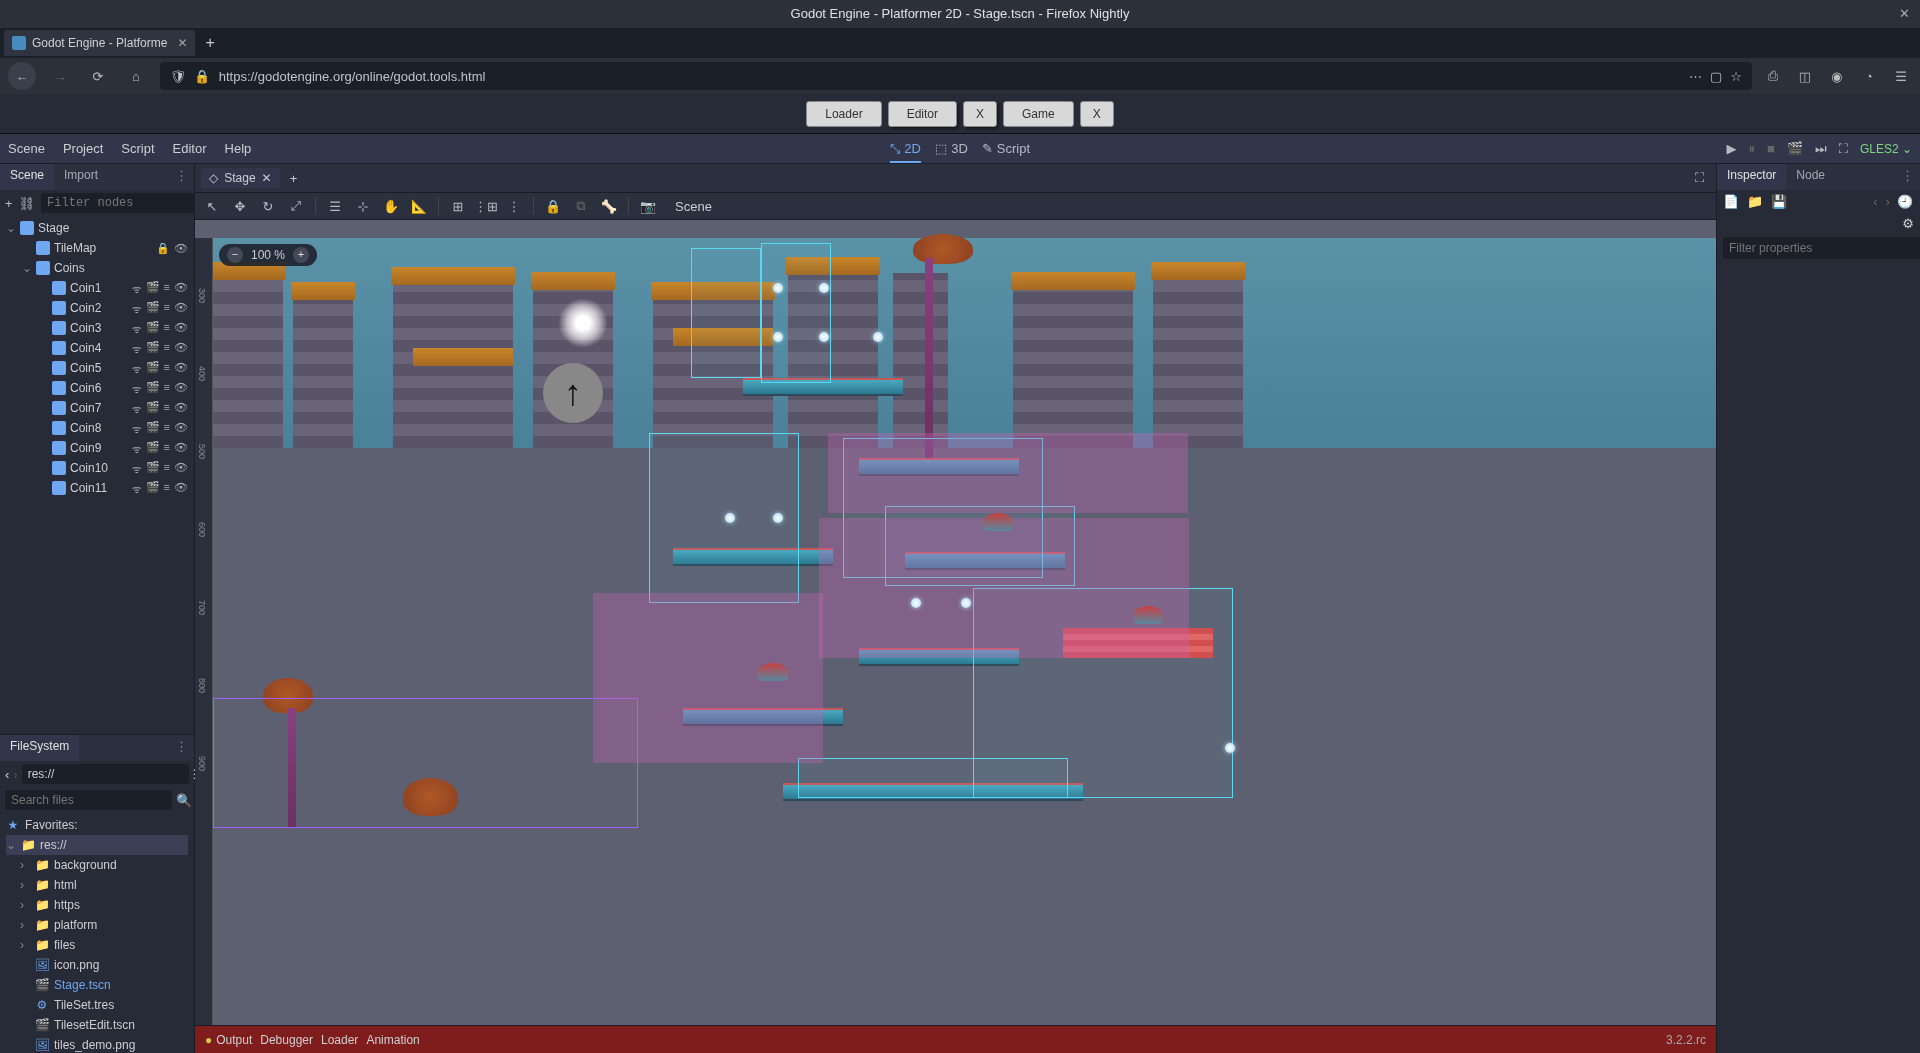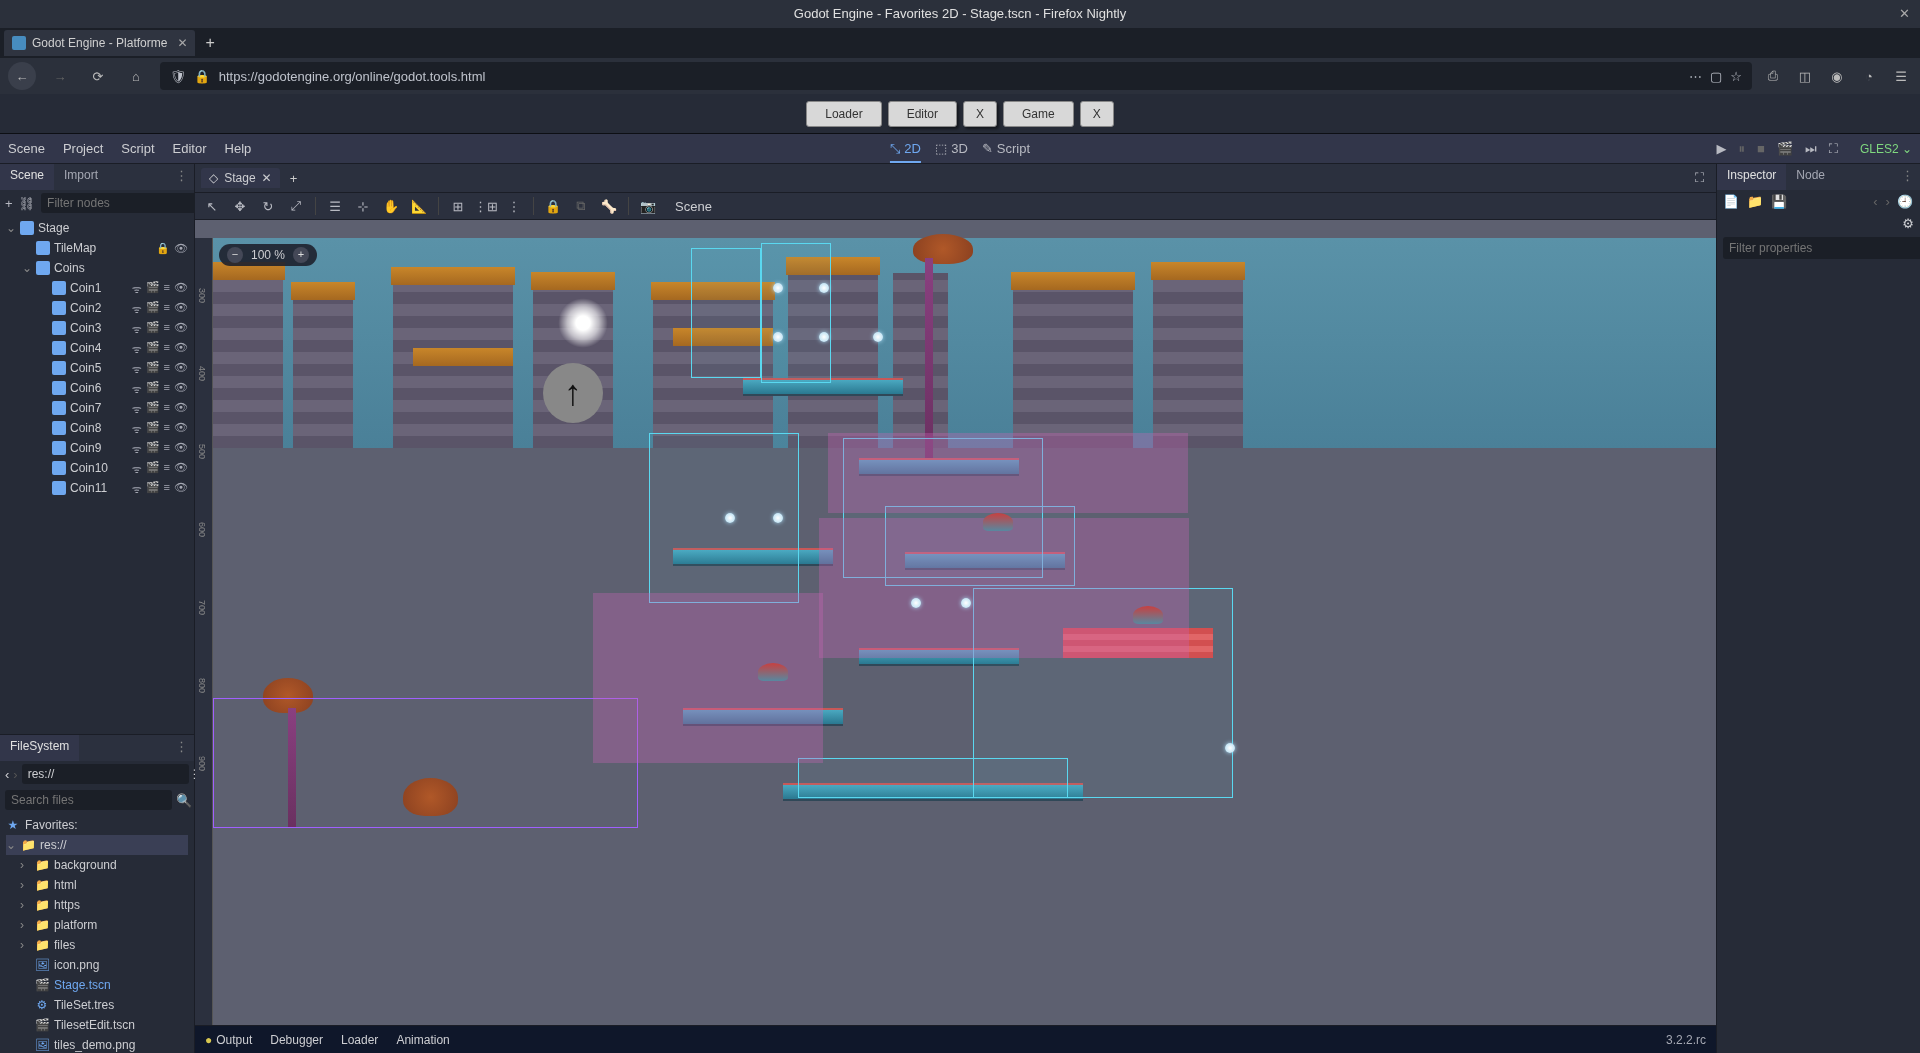--- a/index.html
+++ b/index.html
@@ -31,36 +31,36 @@
 
 
 .menu-bar { background: #32364a; height: 30px; display: flex; align-items: center; padding: 0 8px; justify-content: space-between; border-bottom: 1px solid #1a1d26; }
 .menu-left { display: flex; gap: 18px; }
 .menu-item { color: #cdced2; cursor: pointer; }
 .menu-center { display: flex; gap: 14px; position: absolute; left: 50%; transform: translateX(-50%); }
 .menu-center .m { color: #b8bac2; display: flex; align-items: center; gap: 4px; }
 .menu-center .m.active { color: #6fa8f0; border-bottom: 2px solid #6fa8f0; padding-bottom: 4px; margin-bottom: -6px; }
 .menu-right { display: flex; gap: 12px; align-items: center; }
 .menu-right .icon { color: #b8bac2; }
-.gles { color: #7fd87f; font-size: 12px; margin-left: 10px; }
+.gles { color: #7fd87f; font-size: 12px; }
 
 
 .main { display: flex; height: calc(1053px - 28px - 30px - 36px - 40px - 30px); }
 
 
 .left-col { width: 195px; background: #262b37; display: flex; flex-direction: column; border-right: 1px solid #1a1d26; }
 
 .dock-tabs { display: flex; height: 26px; align-items: stretch; background: #2b303e; }
 .dock-tab { padding: 4px 10px; font-size: 12px; color: #a5a8b3; }
 .dock-tab.active { background: #32364a; color: #e0e0e0; border-bottom: 2px solid transparent; }
 .dock-dots { margin-left: auto; padding: 4px 6px; color: #888; }
 
 .scene-toolbar { display: flex; align-items: center; padding: 3px 5px; gap: 6px; }
 .scene-toolbar .tbtn { color: #b8bac2; width: 18px; text-align: center; }
-.filter-in { flex: 1; background: #1b1f27; border: none; color: #cdced2; padding: 3px 6px; font-size: 12px; border-radius: 3px; }
+.filter-in { flex: 1; background: #1b1f27; border: none; color: #cdced2; padding: 3px 6px; font-size: 12px; border-radius: 3px; font-family: Liberation Mono, monospace; }
 
 .tree { flex: 1; overflow-y: auto; padding: 2px; }
 .tree-row { display: flex; align-items: center; height: 20px; padding-left: 4px; font-size: 12px; color: #cdced2; gap: 4px; }
 .tree-icons { margin-left: auto; display: flex; gap: 4px; padding-right: 4px; color: #a5a8b3; font-size: 11px; }
 .indent-1 { padding-left: 20px; }
 .indent-2 { padding-left: 36px; }
 
 .fs-panel { border-top: 1px solid #1a1d26; display: flex; flex-direction: column; flex: 0 0 auto; }
 .fs-panel .dock-tabs { }
 .fs-path { display: flex; align-items: center; padding: 3px 5px; gap: 4px; }
@@ -102,37 +102,37 @@
 .sel-box { position: absolute; border: 1px solid #5ad8f0; background: rgba(90,216,240,0.05); }
 .pink-zone { position: absolute; background: rgba(200,100,180,0.35); }
 .purple-sel { position: absolute; border: 1px solid #a060ff; }
 .light-glow { position: absolute; width: 50px; height: 50px; background: radial-gradient(circle, #fff 20%, rgba(255,255,255,0.6) 45%, transparent 70%); border-radius: 50%; }
 .arrow-circ { position: absolute; width: 60px; height: 60px; background: #888; border-radius: 50%; display: flex; align-items: center; justify-content: center; }
 .arrow-circ::after { content: '↑'; font-size: 36px; color: #111; font-weight: bold; }
 .coin-dot { position: absolute; width: 10px; height: 10px; background: radial-gradient(circle, #fff, #a8d8f0); border-radius: 50%; box-shadow: 0 0 4px #a8d8f0; }
 .enemy { position: absolute; width: 30px; height: 18px; background: linear-gradient(#c84040, #5888a0); border-radius: 50% 50% 20% 20%; }
 .tree-trunk { position: absolute; width: 8px; background: linear-gradient(#8a4080, #6a3060); }
 
-.bottom-bar { height: 28px; background: #0f172a; display: flex; align-items: center; padding: 0 10px; gap: 18px; font-size: 12px; border-top: 1px solid #1a1d26; }
+.bottom-bar { height: 28px; background: #7f1d1d; display: flex; align-items: center; padding: 0 10px; gap: 8px; font-size: 12px; border-top: 1px solid #1a1d26; }
 .bottom-bar .out::before { content: '●'; color: #d8c850; margin-right: 4px; }
 .bottom-bar .ver { margin-left: auto; color: #a5a8b3; }
 
 
 .right-col { width: 204px; background: #262b37; border-left: 1px solid #1a1d26; display: flex; flex-direction: column; }
 .insp-bar { display: flex; padding: 4px 6px; gap: 8px; align-items: center; }
 .insp-bar .ibtn { color: #b8bac2; }
 .insp-bar .spacer { flex: 1; }
 .insp-input { background: #1b1f27; border: none; width: 100%; padding: 4px 6px; color: #888; font-size: 12px; border-radius: 3px; margin: 3px 6px; }
 .insp-icons-row { display: flex; justify-content: flex-end; padding: 3px 6px; gap: 4px; }
 </style>
 </head>
 <body>
 
 <div class="win-title">
-  <span>Godot Engine - Favorites 2D - Stage.tscn - Firefox Nightly</span>
+  <span>Godot Engine - Platformer 2D - Stage.tscn - Firefox Nightly</span>
   <span class="win-close">✕</span>
 </div>
 
 <div class="tab-bar">
   <div class="tab">
     <span class="fav"></span>
     <span>Godot Engine - Platforme</span>
     <span class="x">✕</span>
   </div>
   <span class="newtab">+</span>

